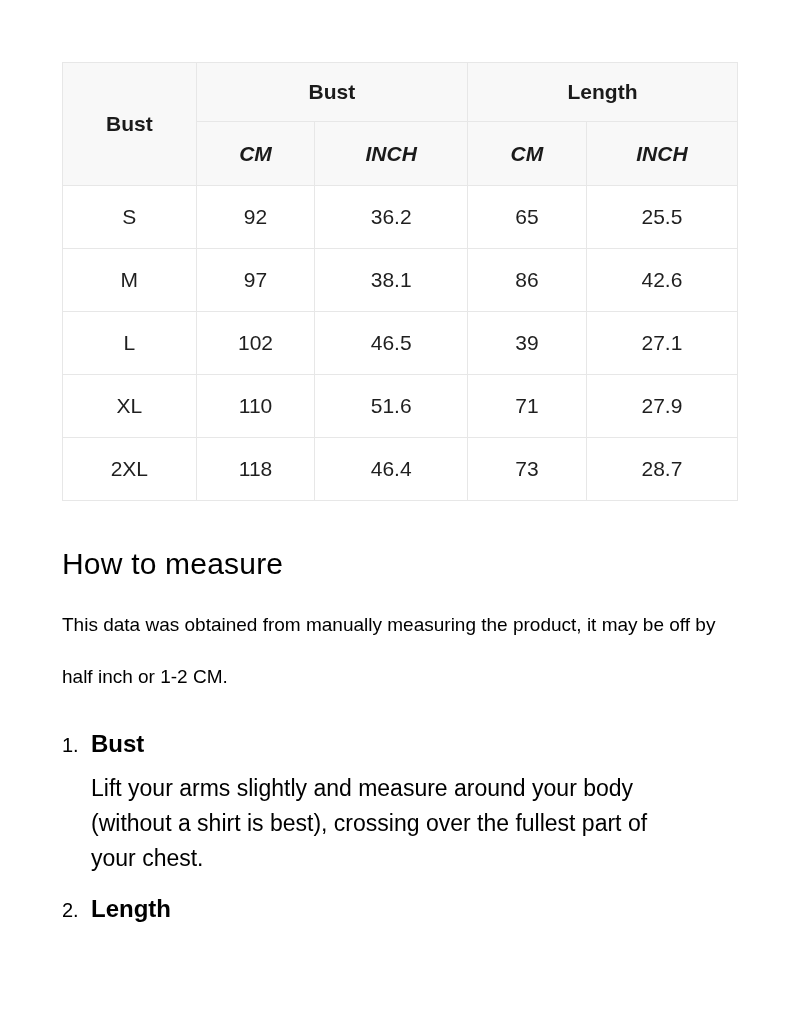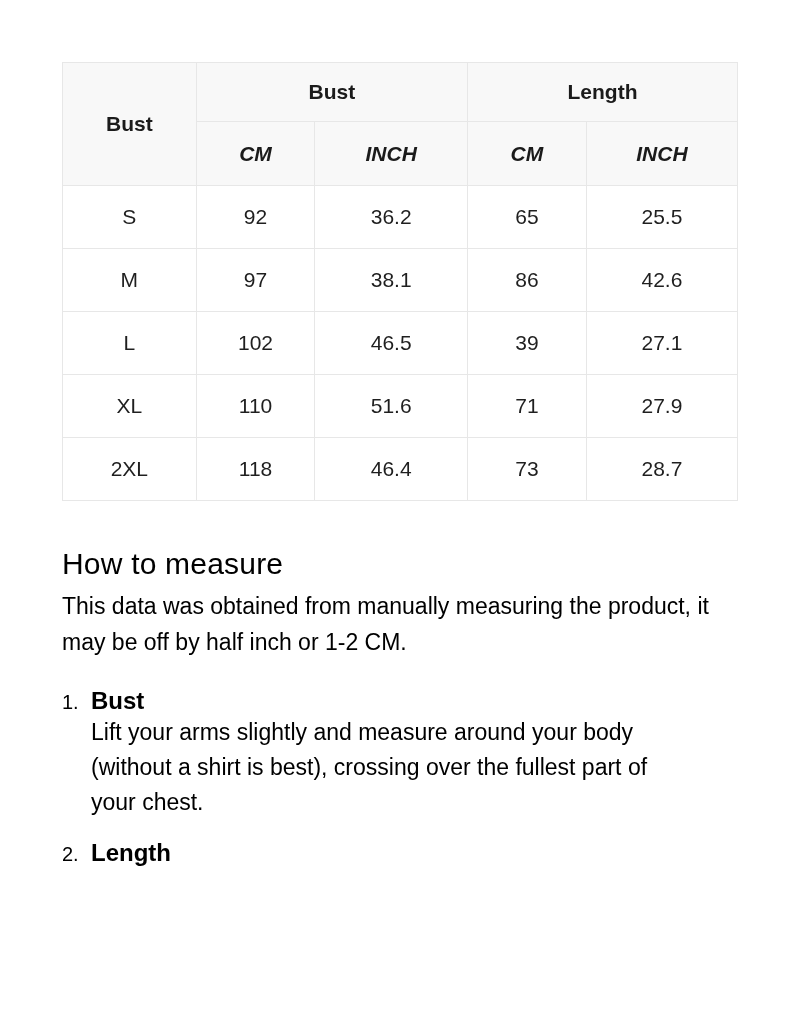--- a/index.html
+++ b/index.html
@@ -46,23 +46,23 @@
 
   
   .guide { margin-top: 46px; }
   .guide-title {
     font-size: 30px;
     font-weight: normal;
     color: #000000;
     letter-spacing: 0.2px;
   }
   .guide-intro {
-    margin-top: 7px;
-    font-size: 23px;
-    line-height: 36px;
+    margin-top: 18px;
+    font-size: 19px;
+    line-height: 52px;
     color: #000000;
     max-width: 680px;
   }
   .steps { margin-top: 27px; }
   .step { margin-bottom: 19px; }
   .step-header {
     display: flex;
     align-items: baseline;
   }
   .step-number {
@@ -71,20 +71,21 @@
     font-size: 20px;
     color: #000000;
   }
   .step-label {
     font-size: 24px;
     font-weight: bold;
     color: #000000;
   }
   .step-text {
     margin-left: 29px;
+    margin-top: 13px;
     font-size: 23px;
     line-height: 35px;
     color: #000000;
     max-width: 596px;
   }
 </style>
 </head>
 <body>
 
 <div class="page">

